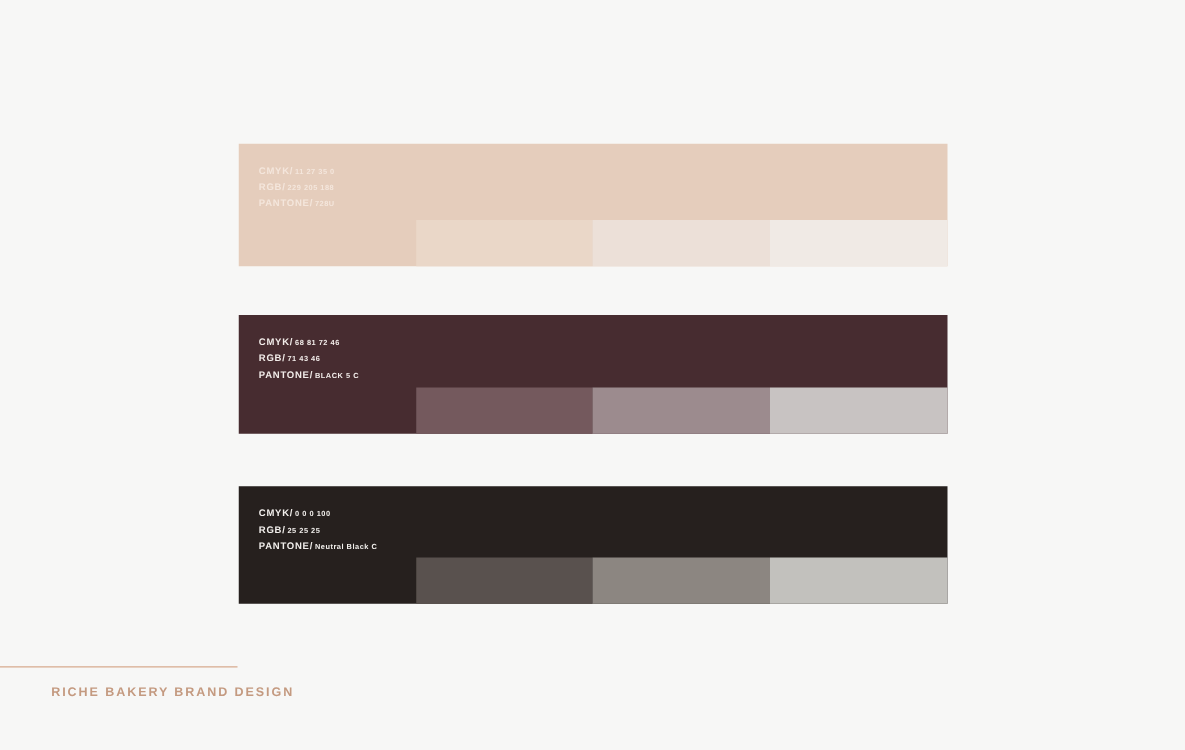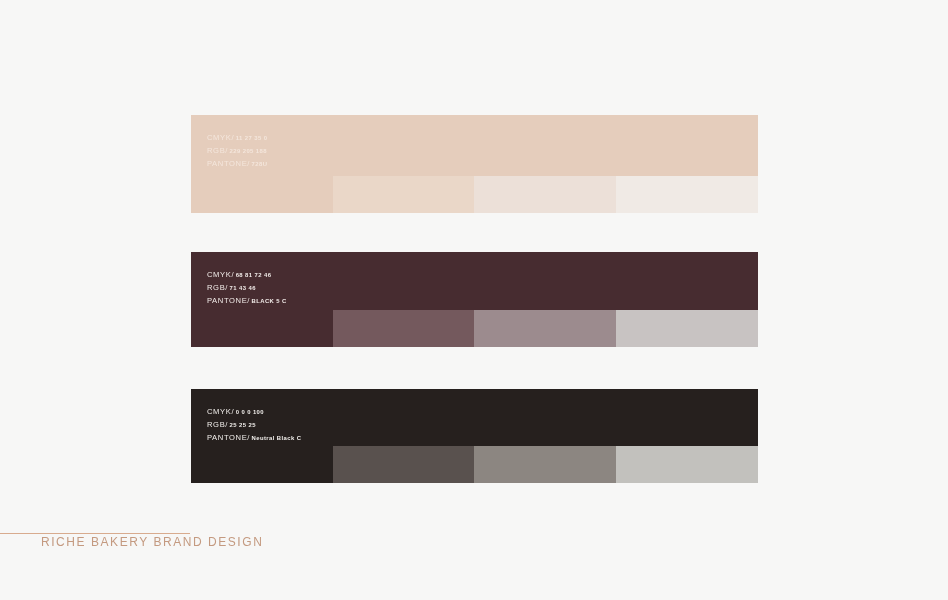--- a/index.html
+++ b/index.html
@@ -49,21 +49,21 @@
   .spec-row {
     display: block;
     white-space: nowrap;
     line-height: 13px;
     height: 13px;
     margin-bottom: 0px;
   }
 
   .spec-label {
     font-size: 7.6px;
-    font-weight: 400;
+    font-weight: 700;
     letter-spacing: 0.62px;
   }
 
   .spec-value {
     font-size: 5.9px;
     font-weight: 700;
     letter-spacing: 0.42px;
     margin-left: 1.5px;
   }
 
@@ -102,23 +102,23 @@
     position: absolute;
     left: 0;
     top: 0;
     width: 190px;
     height: 1px;
     background: #d8ab8e;
   }
   #footer-caption {
     position: absolute;
     left: 41px;
-    top: 2px;
-    font-size: 12px;
-    font-weight: 400;
+    top: 16px;
+    font-size: 10px;
+    font-weight: 700;
     letter-spacing: 1.55px;
     color: #c49a80;
     white-space: nowrap;
   }
 </style>
 </head>
 <body style="background: rgb(247, 247, 246);">
 
 <div id="palette-board">
 

